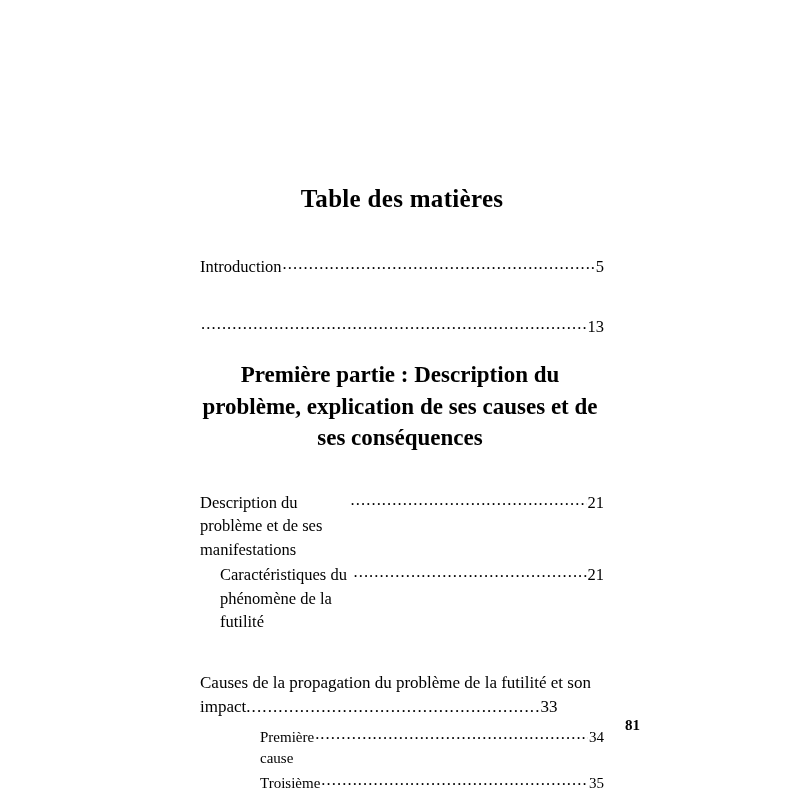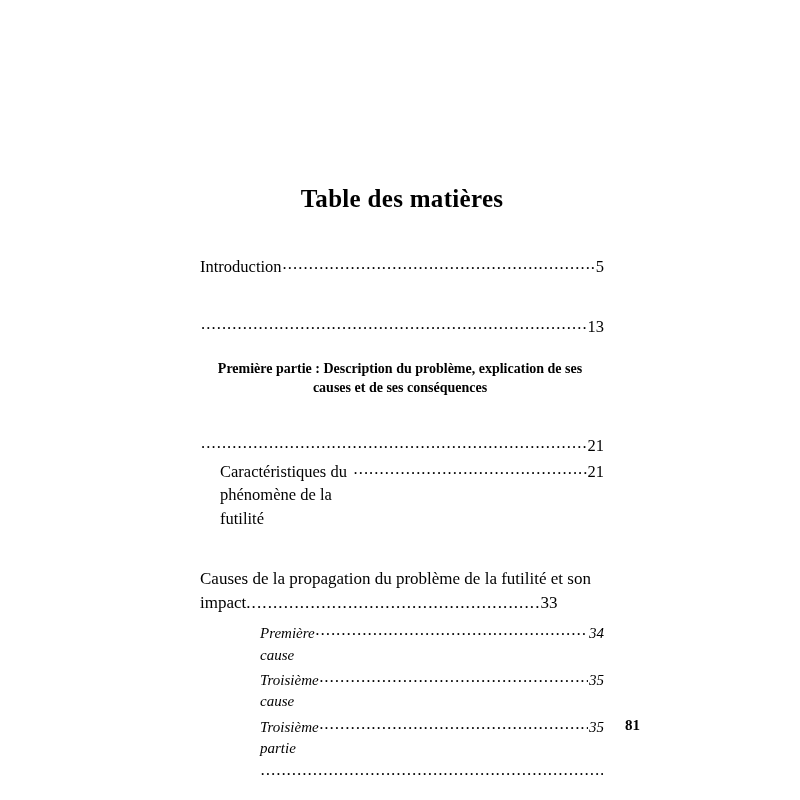--- a/index.html
+++ b/index.html
@@ -68,32 +68,31 @@
     line-height: 1.42;
     margin: 0 0 2px 0;
     text-align: left;
   }
   .entry-wrap .dots {
     letter-spacing: 1.1px;
   }
 
   .part-heading {
     font-weight: bold;
-    font-size: 14px;
+    font-size: 23px;
     line-height: 1.38;
     text-align: center;
     margin: 20px 4px 18px 0;
     padding: 0 2px;
   }
 
   .lvl1 { margin-left: 0; margin-top: 37px; }
   .lvl2 { margin-left: 20px; }
   .lvl4 {
     margin-left: 60px;
-    font-style: italic;
     font-size: 15px;
   }
 
   .numbered {
     margin-left: 26px;
     text-indent: 0;
   }
   .numbered .hang {
     display: block;
     padding-left: 18px;
@@ -125,20 +124,21 @@
     </div>
 
     <div class="entry lvl1">
       <span class="leader">..................................................................................................</span>
       <span class="page-num">13</span>
     </div>
 
     <div class="part-heading">Première partie : Description du problème, explication de ses causes et de ses conséquences</div>
 
     <div class="entry lvl1">
+      <span class="label">Description du problème et de ses manifestations</span>
       <span class="leader">..................................................................................................</span>
       <span class="page-num">21</span>
     </div>
 
     <div class="entry lvl2">
       <span class="label">Caractéristiques du phénomène de la futilité</span>
       <span class="leader">..................................................................................................</span>
       <span class="page-num">21</span>
     </div>
 

